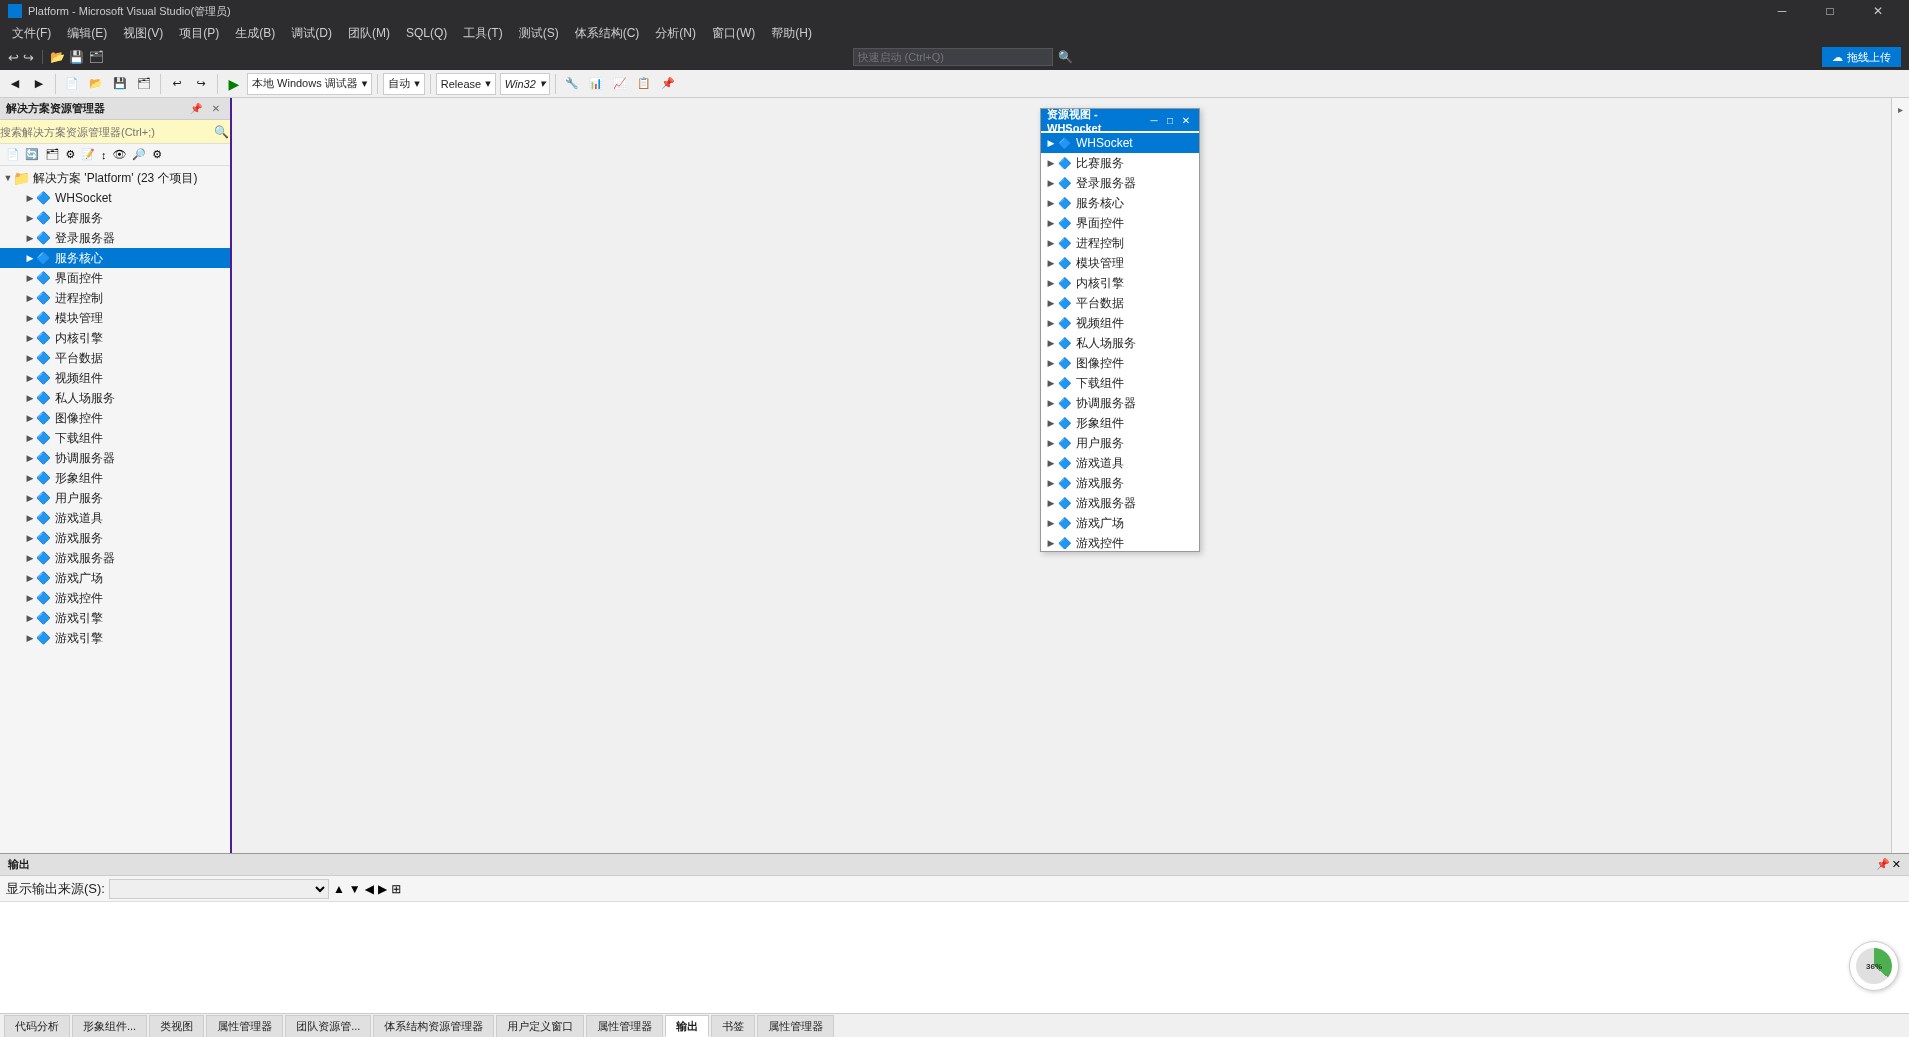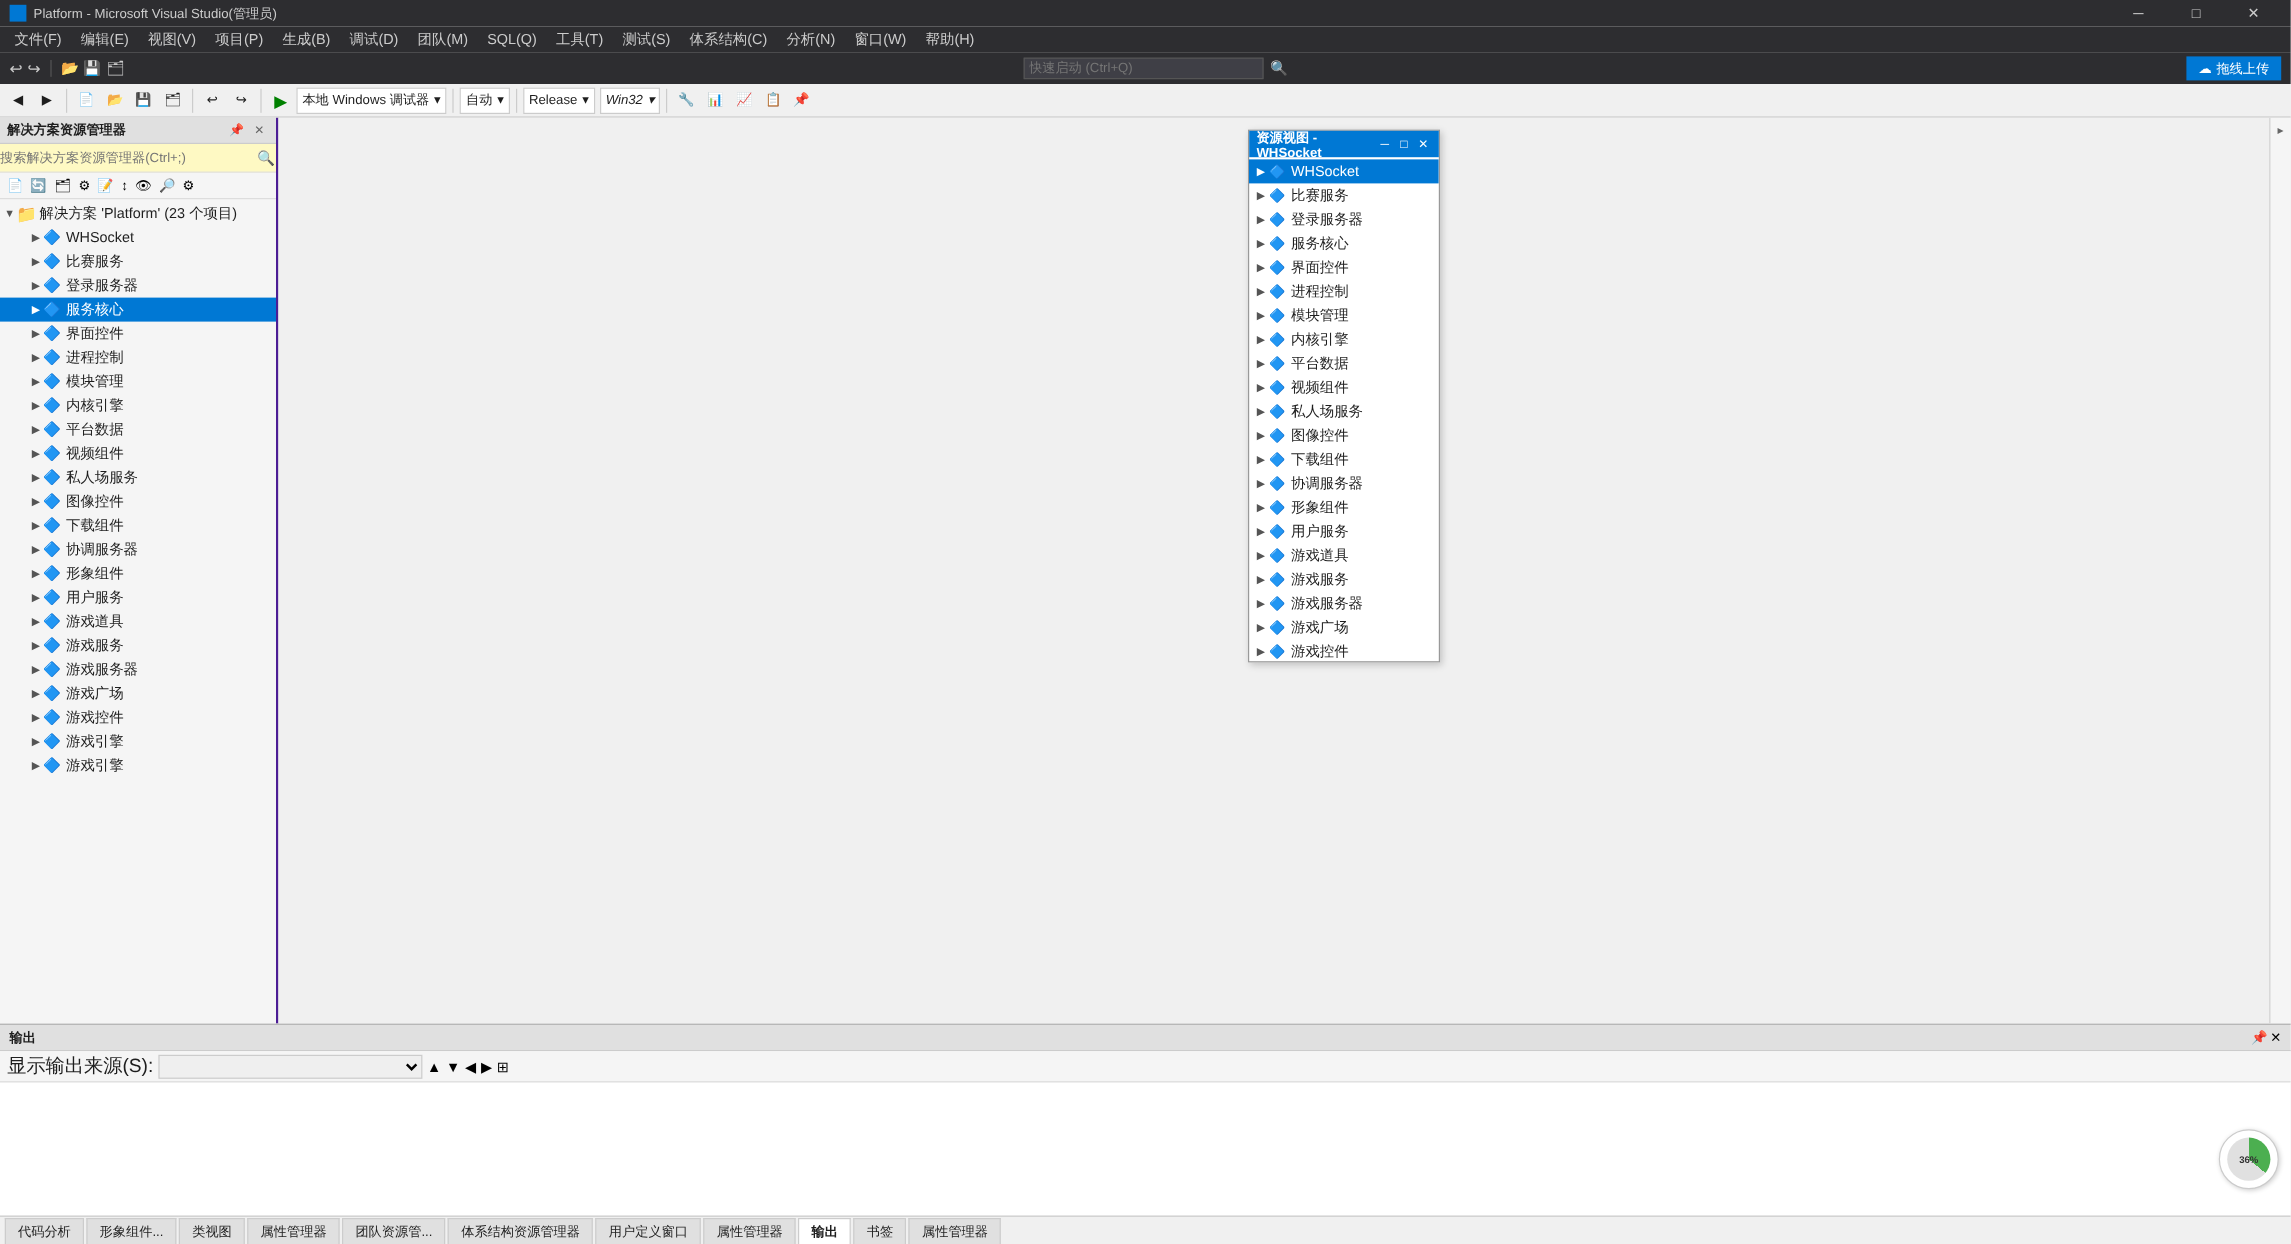--- a/index.html
+++ b/index.html
@@ -795,21 +795,21 @@
 
   <div id="output-panel">
     <div id="output-header">
       <span>输出</span>
       <div style="display:flex;gap:2px;">
         <button style="border:none;background:transparent;cursor:pointer;font-size:11px;">📌</button>
         <button style="border:none;background:transparent;cursor:pointer;font-size:11px;">✕</button>
       </div>
     </div>
     <div id="output-toolbar">
-      <label style="font-size:16px;white-space:nowrap;">显示输出来源(S):</label>
+      <label style="font-size:13px;white-space:nowrap;">显示输出来源(S):</label>
       <select style="height:20px;font-size:11px;border:1px solid #ccc;width:220px;">
         <option value=""></option>
         <option value="build">生成</option>
         <option value="debug">调试</option>
         <option value="git">Git</option>
       </select>
       <button style="border:none;background:transparent;cursor:pointer;font-size:12px;">▲</button>
       <button style="border:none;background:transparent;cursor:pointer;font-size:12px;">▼</button>
       <button style="border:none;background:transparent;cursor:pointer;font-size:12px;">◀</button>
       <button style="border:none;background:transparent;cursor:pointer;font-size:12px;">▶</button>

